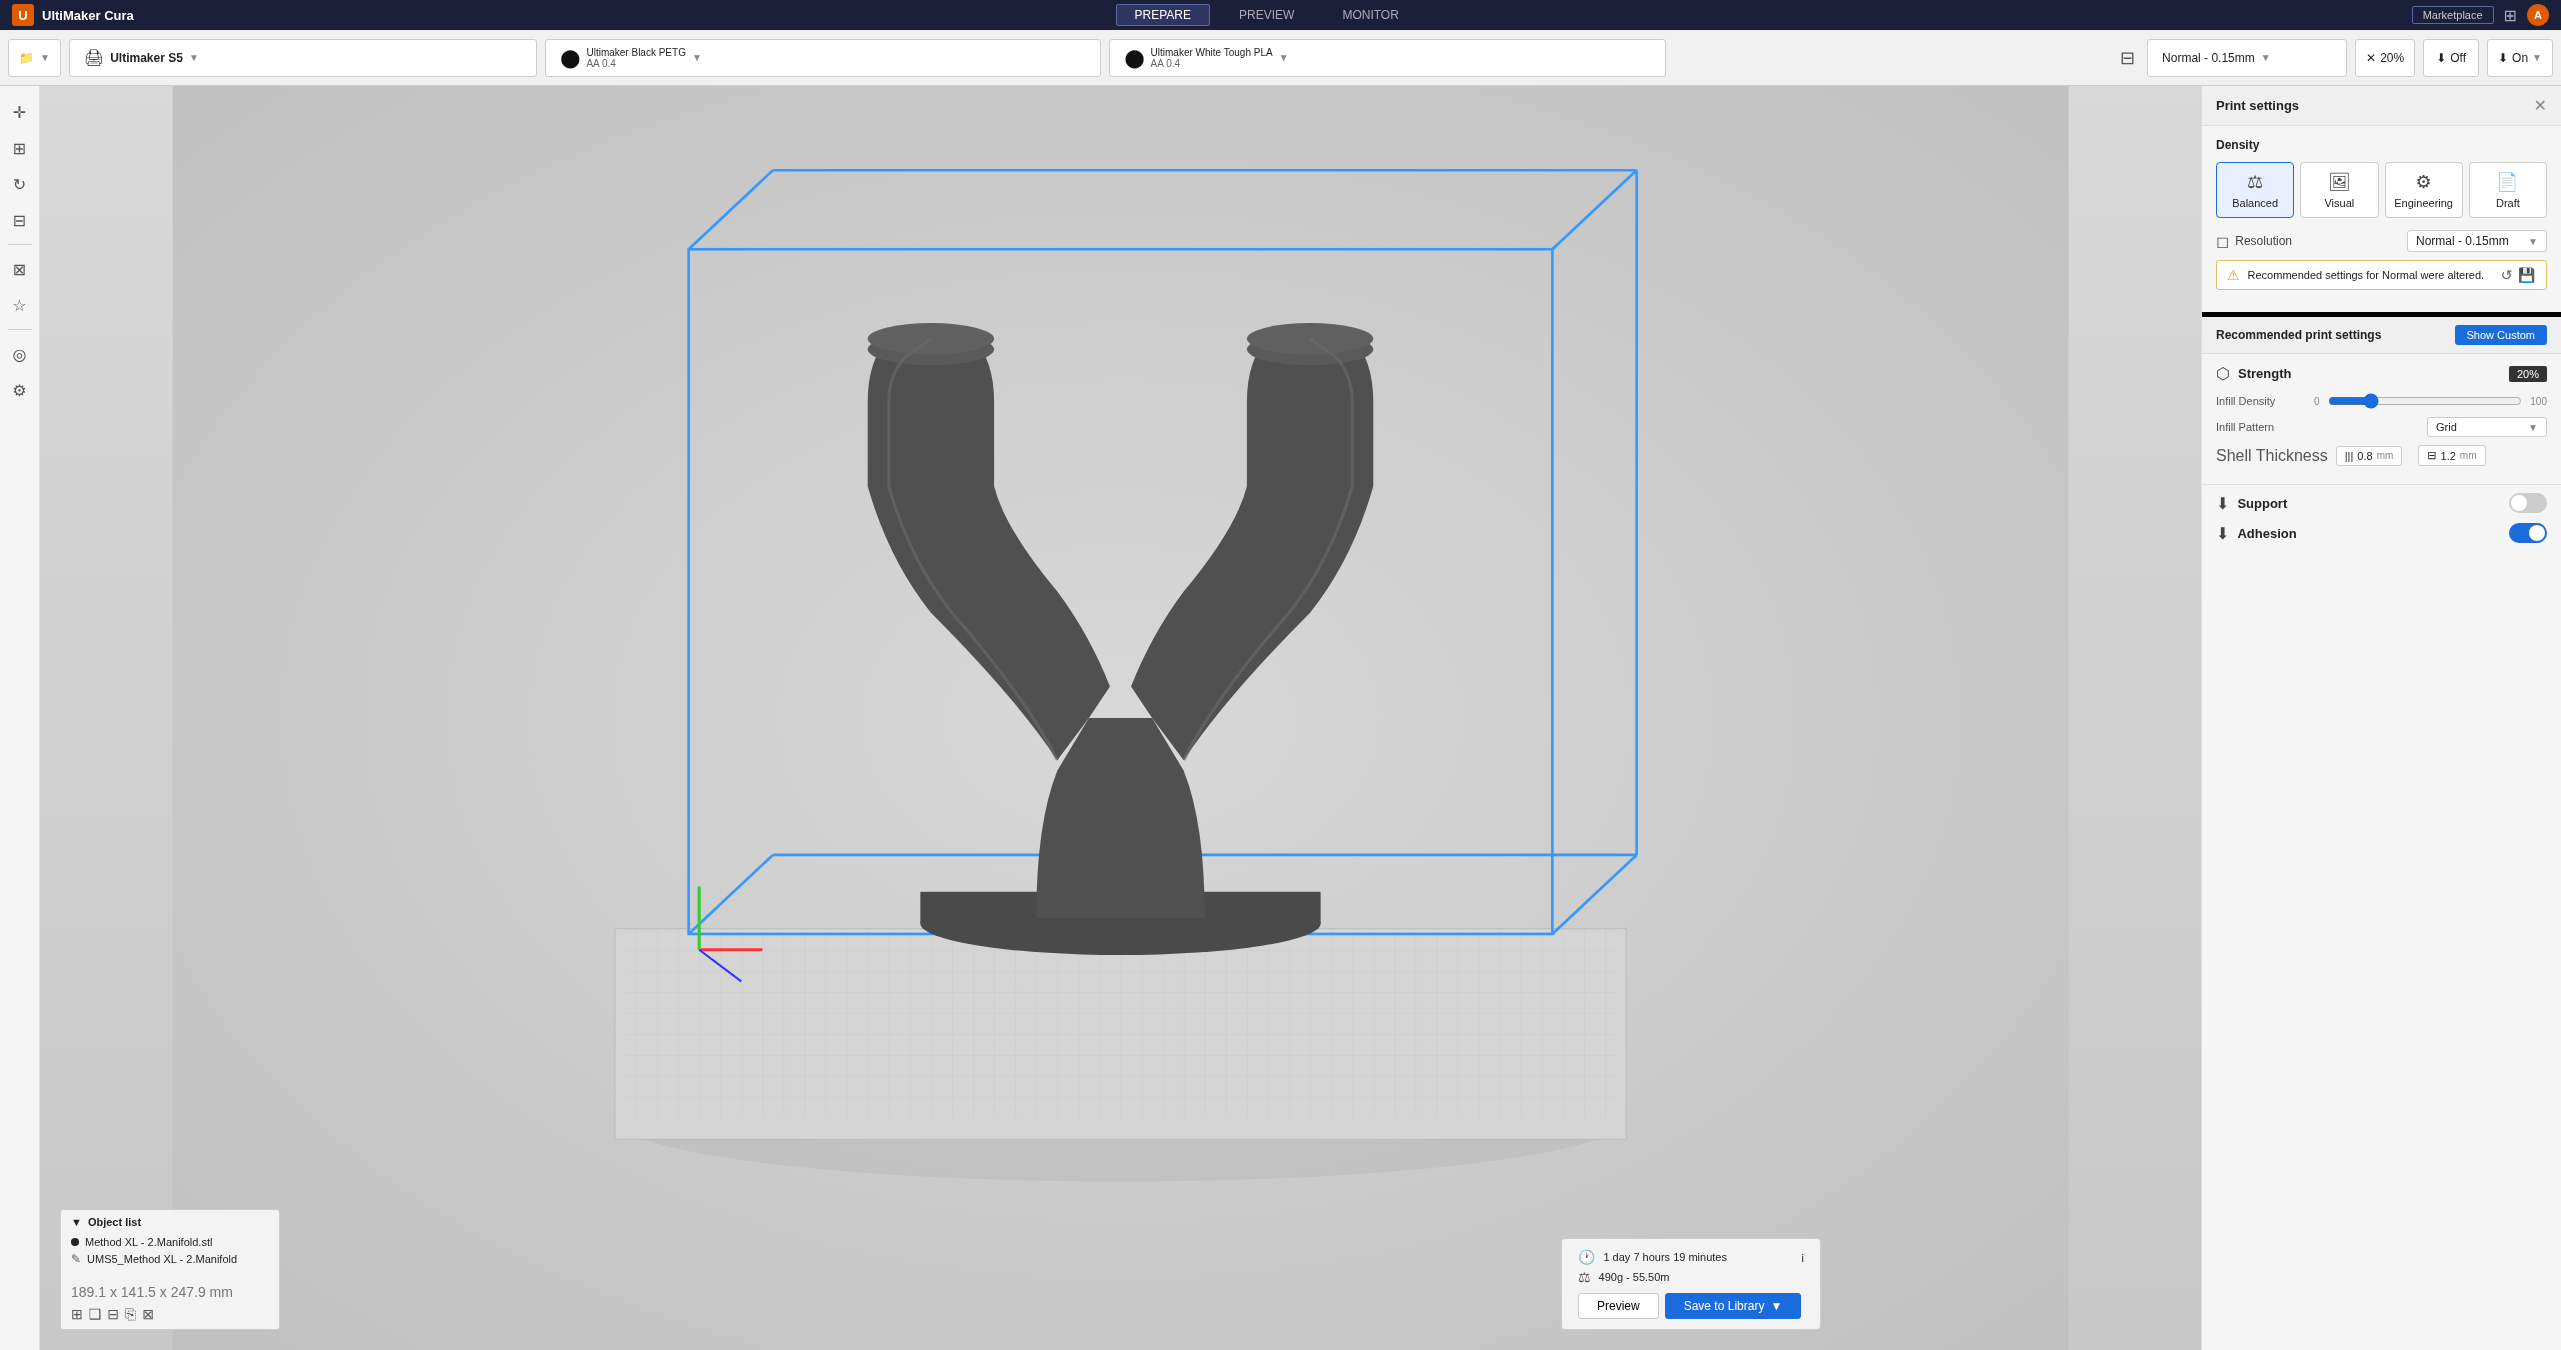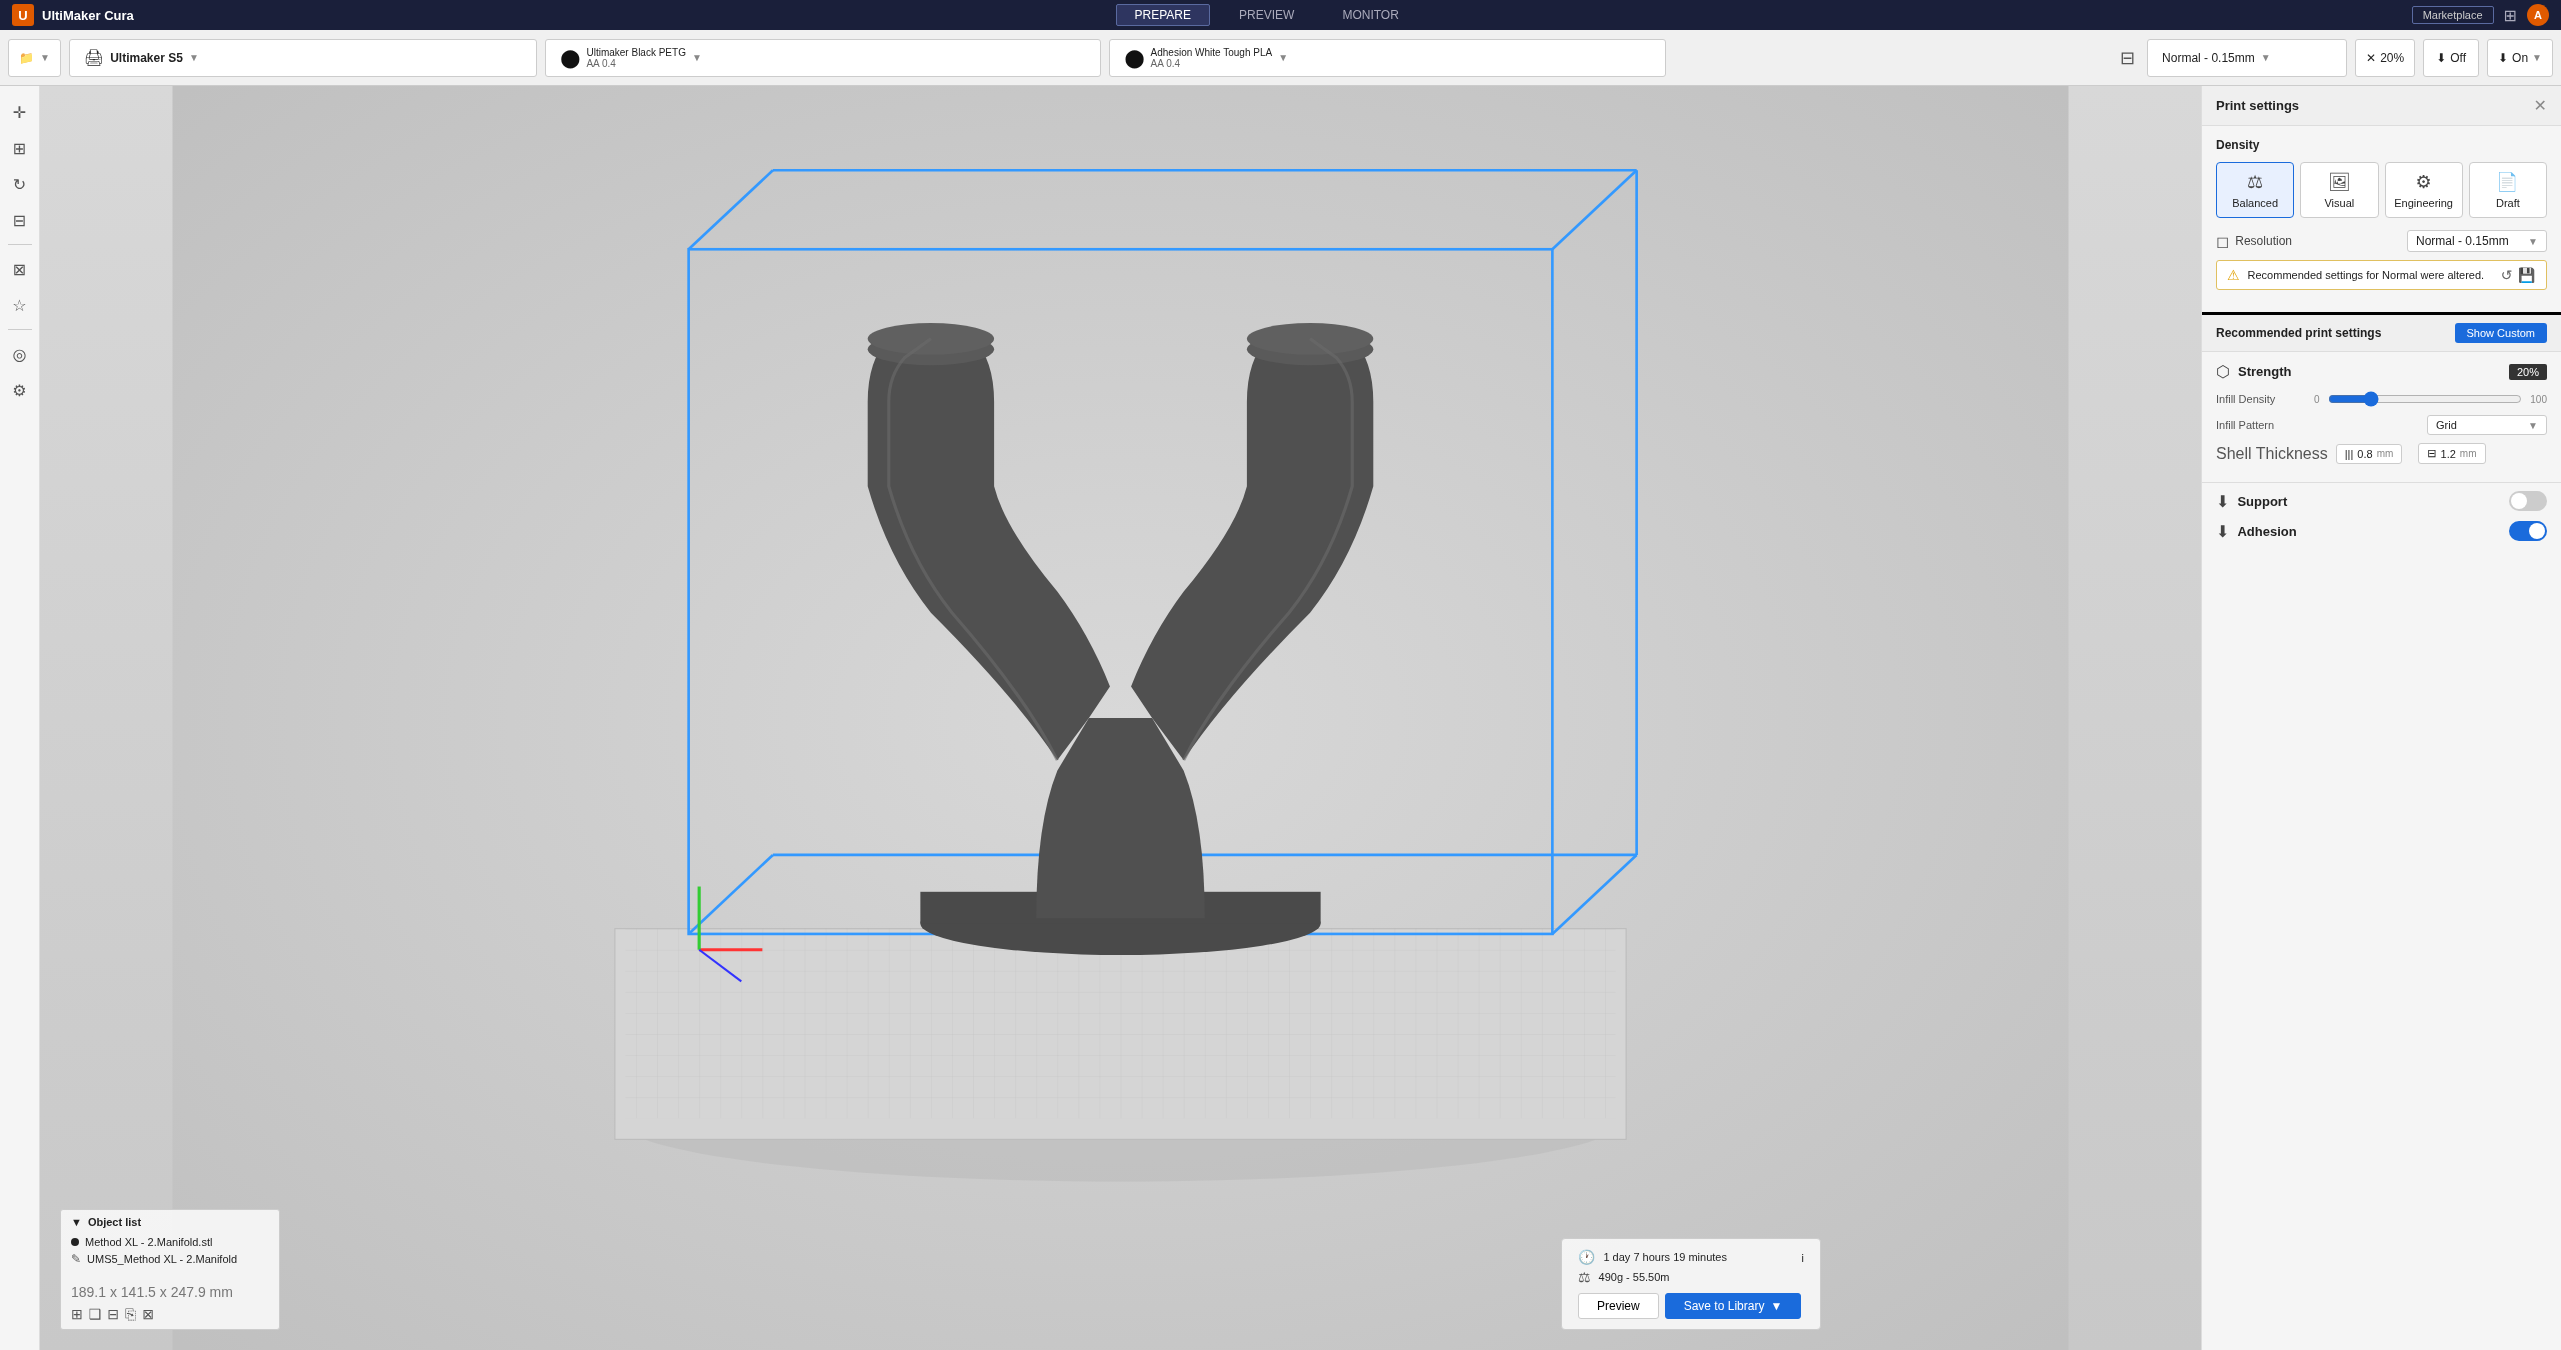--- a/index.html
+++ b/index.html
@@ -332,21 +332,21 @@
     .warning-icon { color: #e0a000; font-size: 14px; }
     .warning-actions { display: flex; gap: 6px; margin-left: auto; }
     .warning-action-btn { background: none; border: none; cursor: pointer; font-size: 14px; color: #666; }
 
     
     .recommended-header {
       display: flex;
       align-items: center;
       justify-content: space-between;
       padding: 8px 14px;
-      border-top: 3px solid #000000;
+      border-top: 5px solid #000000;
       border-bottom: 1px solid #ddd;
       background: #efefef;
     }
     .recommended-label { font-size: 12px; font-weight: 600; }
     .show-custom-btn {
       background: #1a6bdc;
       border: none;
       color: #fff;
       padding: 4px 12px;
       border-radius: 3px;
@@ -503,21 +503,21 @@
     <div>
       <div class="mat-title">Ultimaker Black PETG</div>
       <div class="mat-sub">AA 0.4</div>
     </div>
     <span class="chevron">▼</span>
   </div>
 
   <div class="toolbar-material">
     <span style="font-size:18px;color:#111">⬤</span>
     <div>
-      <div class="mat-title">Adhesion White Tough PLA</div>
+      <div class="mat-title">Ultimaker White Tough PLA</div>
       <div class="mat-sub">AA 0.4</div>
     </div>
     <span class="chevron">▼</span>
   </div>
 
   <div class="toolbar-spacer"></div>
 
   <div style="display:flex;align-items:center;gap:6px;margin-right:4px">
     <span style="font-size:18px;color:#555">⊟</span>
   </div>

